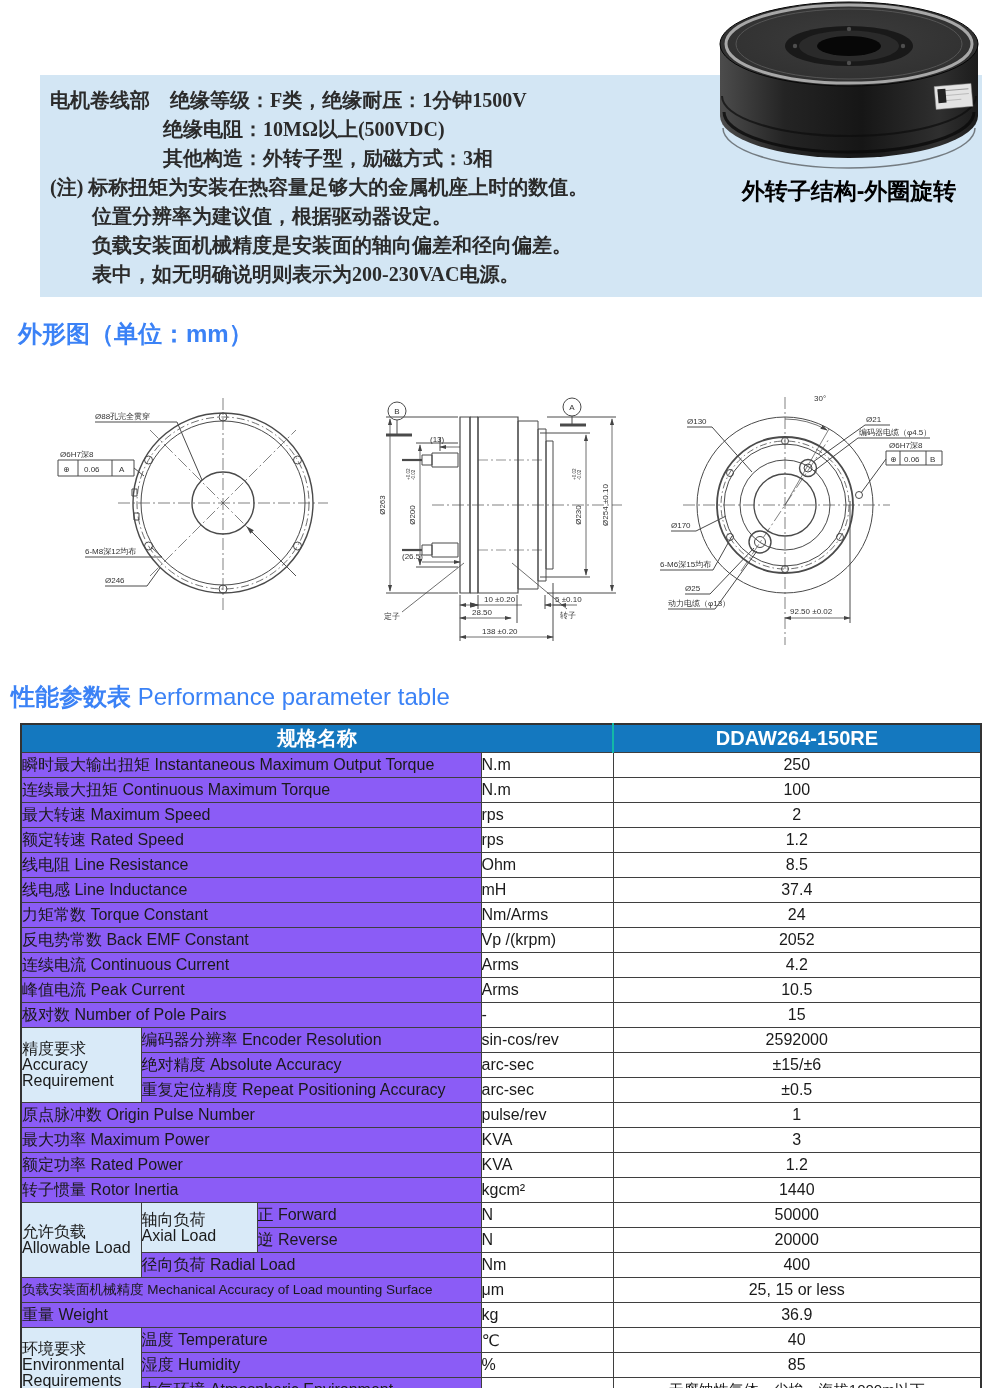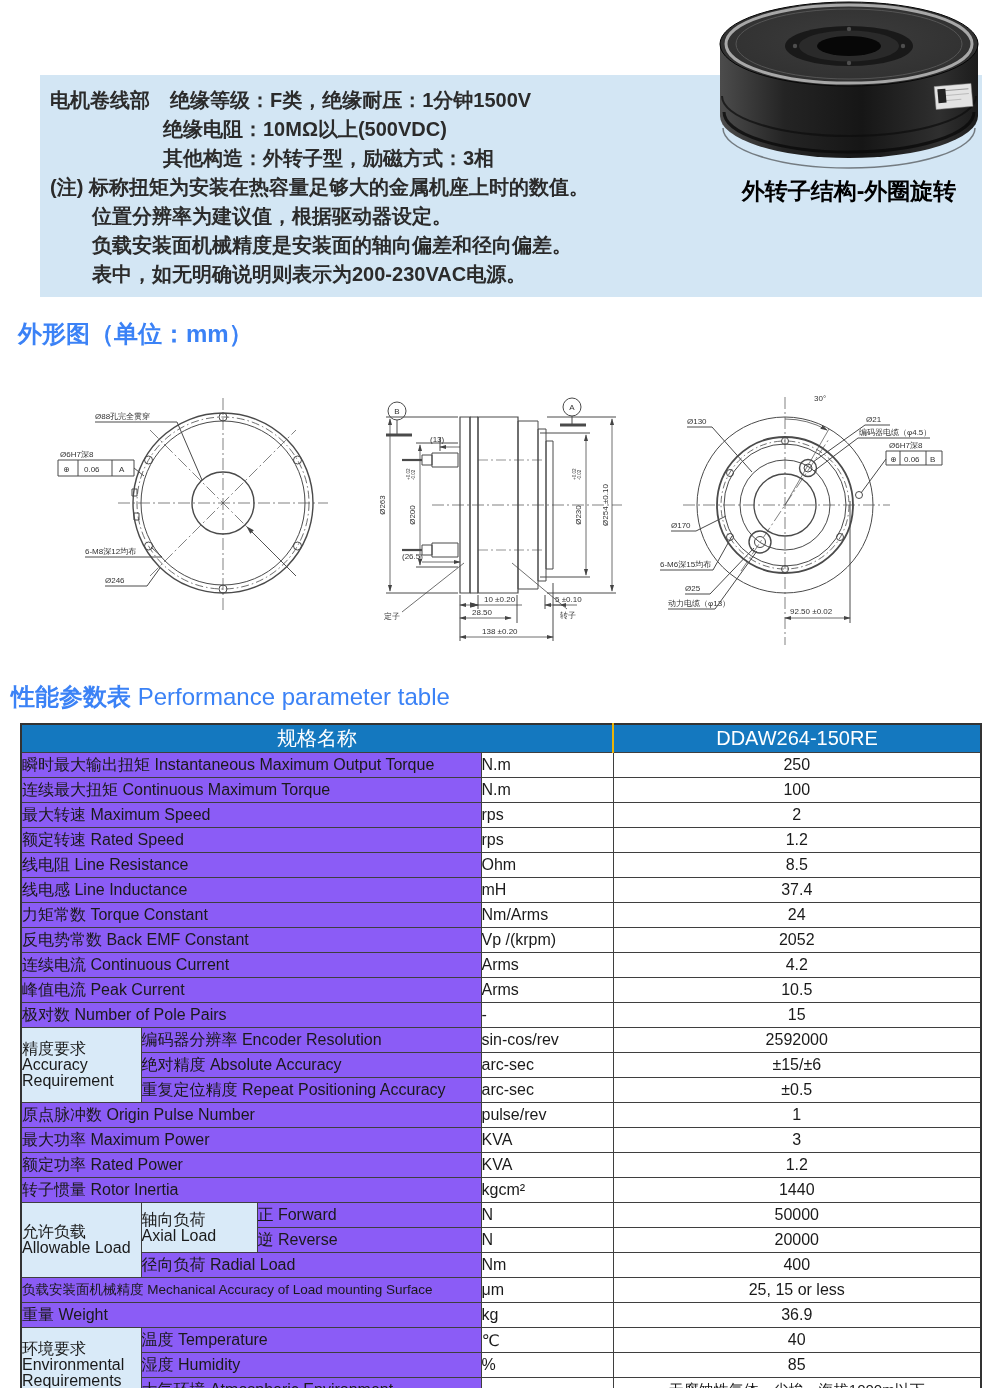--- a/index.html
+++ b/index.html
@@ -1,39 +1,39 @@
 <!DOCTYPE html>
 <html><head>
 <meta charset="utf-8">
 <style>
   html,body{margin:0;padding:0;background:#fff;}
   body{font-family:"Liberation Sans","DejaVu Sans",sans-serif;color:#1a1a1a;}
   .page{position:relative;width:1000px;height:1388px;background:#fff;overflow:hidden;}
   .abs{position:absolute;}
   .title{left:16px;top:2px;font-size:46px;font-weight:bold;color:#1173ba;letter-spacing:0px;}
   .panel{left:40px;top:75px;width:942px;height:222px;background:#d3e6f4;}
-  .info{left:50px;top:86px;width:640px;font-size:20px;line-height:29px;font-weight:bold;color:#2b2b2b;}
+  .info{left:50px;top:86px;width:640px;font-size:20px;line-height:29px;font-weight:bold;color:#2b2b2b;font-family:Liberation Serif, serif;}
   .info div{white-space:nowrap;}
   .ind1{padding-left:113px;}
   .ind2{padding-left:42px;}
   .photo{left:703px;top:0px;width:292px;height:176px;}
   .caption{left:703px;top:176px;width:292px;text-align:center;font-size:23px;font-weight:bold;color:#000000;}
   .h2{font-size:24px;font-weight:bold;color:#3b82f6;}
   .h2 .en{font-weight:normal;}
   .outline-h{left:18px;top:318px;}
   .perf-h{left:11px;top:681px;}
   svg text{font-family:"Liberation Sans","DejaVu Sans",sans-serif;fill:#333;}
   .dts{font-size:8px;}
   .tol{font-size:4.5px;}
   .dwg line,.dwg circle,.dwg rect,.dwg path,.dwg ellipse{vector-effect:non-scaling-stroke;}
   
   table.perf{position:absolute;left:20px;top:723px;width:960px;border-collapse:collapse;table-layout:fixed;border:2px solid #333;}
   table.perf th,table.perf td{border:1px solid #3f3f3f;overflow:hidden;padding:0;}
-  table.perf th{background:#1478bf;color:#fff;font-size:20px;font-weight:normal;height:27px;}
-  table.perf th.model{border-left:2px solid #eab308;}
+  table.perf th{background:#1478bf;color:#fff;font-size:20px;font-weight:bold;height:27px;}
+  table.perf th.model{border-left:2px solid #14b8a6;}
   table.perf td{height:24px;font-size:16px;}
   td.lbl{background:#8b5cf6;text-align:left;padding-left:7px;font-size:15.5px;white-space:nowrap;}
   td.lbl.small{font-size:13.5px;}
   td.grp{background:#d9eaf8;font-size:14.5px;line-height:16px;white-space:pre-line;}
   td.unit{text-align:left;}
   td.val{text-align:center;}
 </style>
 </head>
 <body>
 

